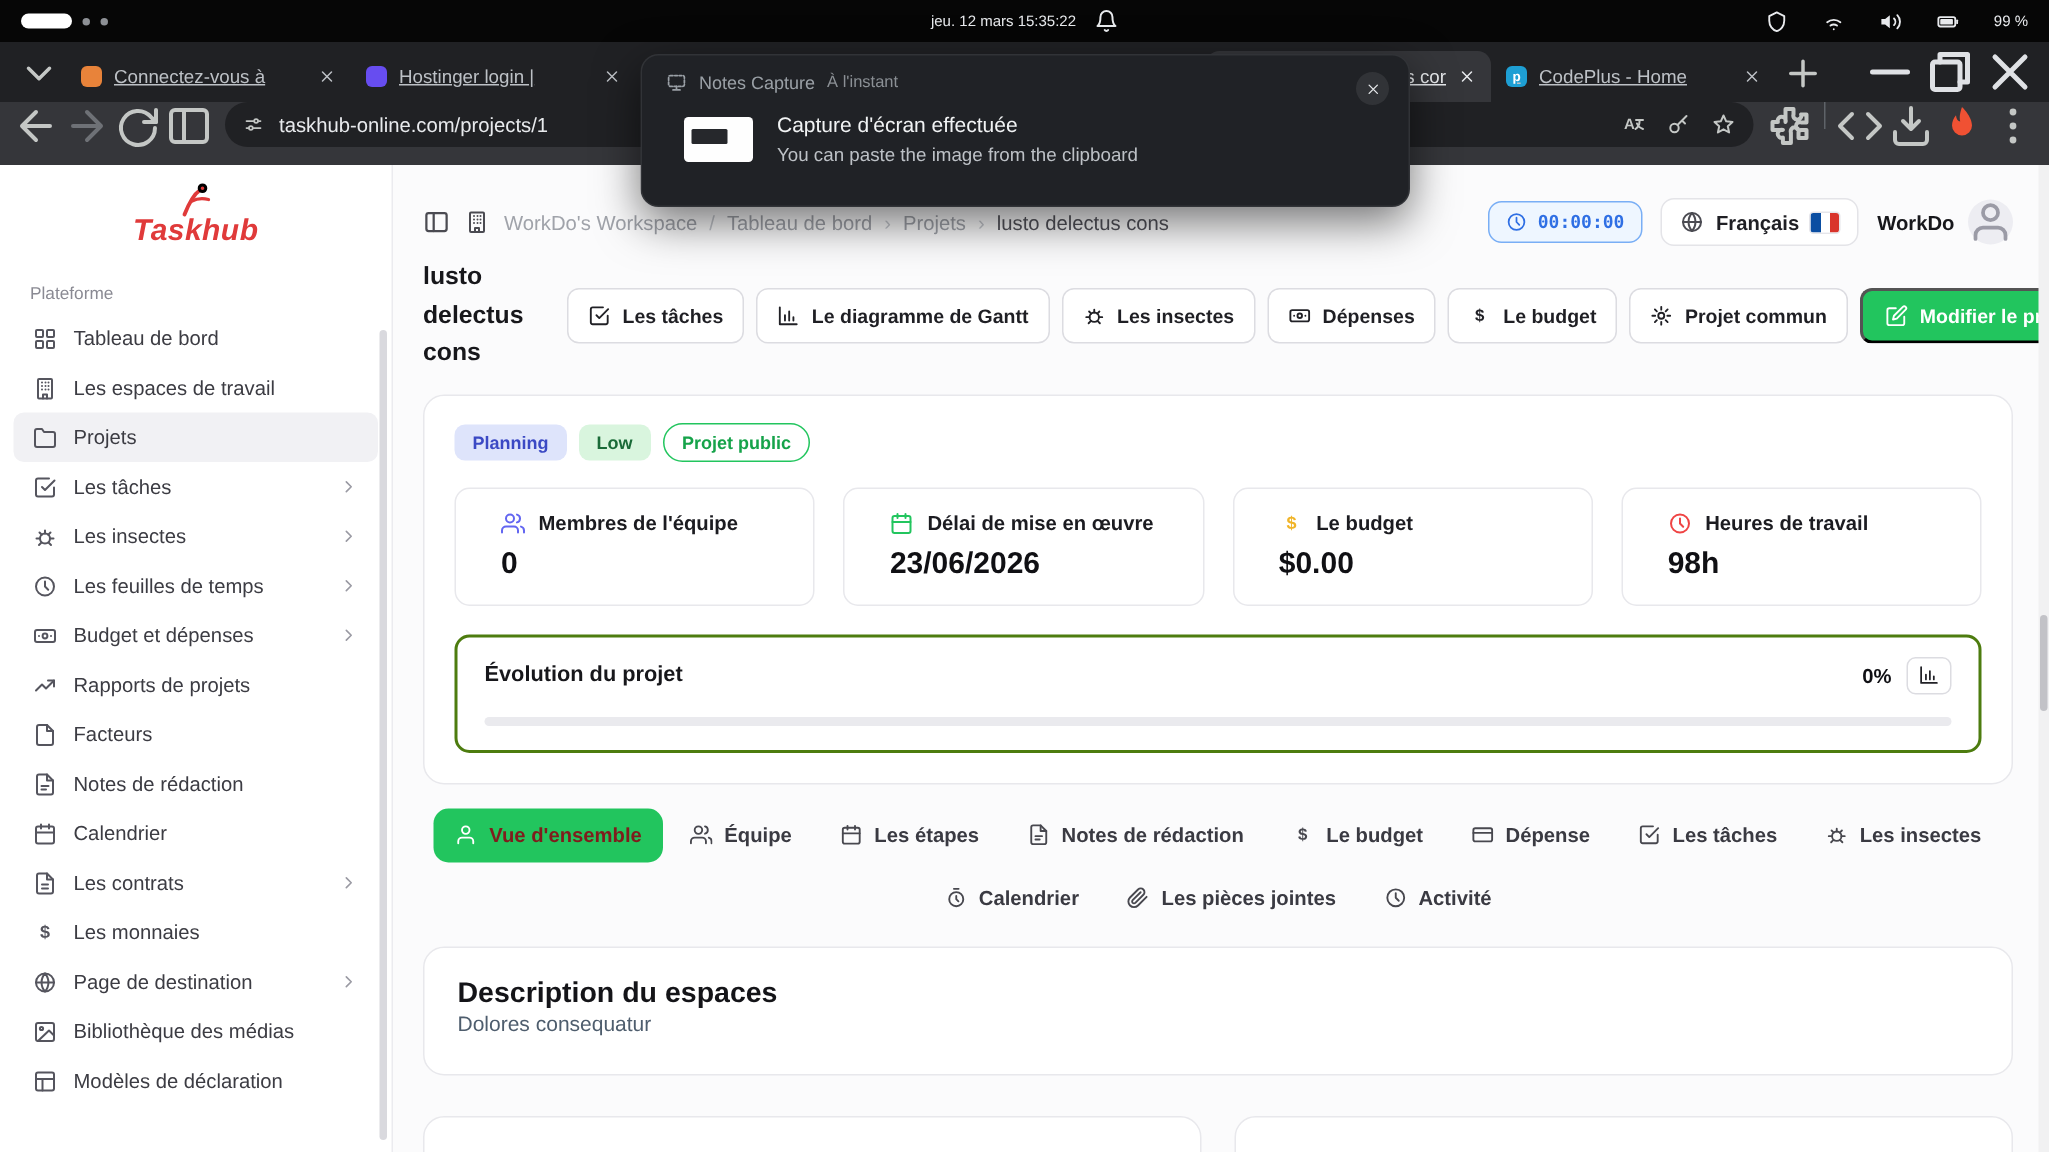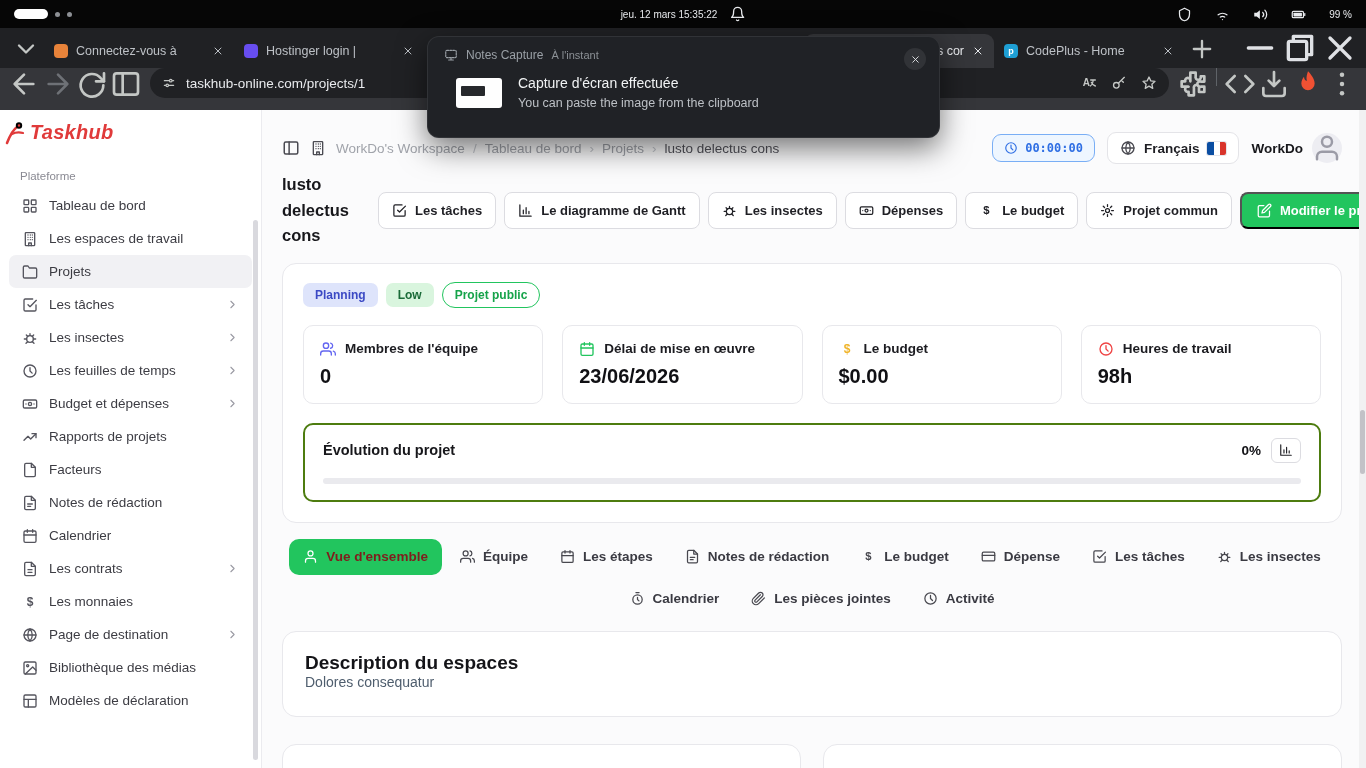--- a/index.html
+++ b/index.html
@@ -17,21 +17,21 @@
   .sys-left{display:flex;align-items:center;gap:7px;}
   .sys-pill{width:34px;height:10px;background:#fff;border-radius:5px;}
   .sys-dot{width:5px;height:5px;border-radius:50%;background:#8d9095;}
   .sys-center{position:absolute;left:50%;transform:translateX(-50%);display:flex;gap:12px;align-items:center;}
   .sys-right{margin-left:auto;display:flex;gap:23px;align-items:center;color:#e8eaed;justify-content:space-between;}
   .sys-right .ic svg{width:15px;height:15px;}
 
   
   .tabstrip{height:40px;background:#202124;display:flex;align-items:flex-end;padding:0 6px;position:relative;}
   .tabsearch{width:28px;height:28px;margin:0 4px 5px 6px;display:flex;align-items:center;justify-content:center;color:#c4c7c5;border-radius:50%;}
-  .tab{height:34px;width:190px;display:flex;align-items:center;gap:8px;padding:0 10px;border-radius:9px 9px 0 0;color:#bdc1c6;font-size:12.5px;}
+  .tab{height:34px;width:190px;display:flex;align-items:center;gap:8px;padding:0 10px;border-radius:9px 9px 0 0;color:#bdc1c6;font-size:12.5px;text-decoration:underline;}
   .tab.active{background:#35363a;color:#e8eaed;}
   .tab-spacer{width:380px;height:34px;}
   .fav{width:14px;height:14px;border-radius:4px;flex:none;display:flex;align-items:center;justify-content:center;color:#fff;font-size:9px;font-weight:700;}
   .tab-label{flex:1;white-space:nowrap;overflow:hidden;}
   .tab.tab-endalign .tab-label{flex:none;margin-left:auto;}
   .tab-close{flex:none;color:inherit;display:flex;}
   .newtab{width:28px;height:28px;margin:0 0 5px 4px;display:flex;align-items:center;justify-content:center;color:#c4c7c5;}
   .wincontrols{margin-left:auto;display:flex;height:100%;align-items:center;color:#dfe1e5;}
   .winbtn{width:40px;height:100%;display:flex;align-items:center;justify-content:center;}
 
@@ -41,21 +41,21 @@
   .tbtn.dim{color:#6e7176;}
   .omnibox{flex:1;height:30px;background:#202124;border-radius:15px;display:flex;align-items:center;padding:0 12px;gap:10px;margin:0 6px;}
   .omni-url{font-size:13.5px;color:#e8eaed;flex:1;white-space:nowrap;overflow:hidden;}
   .omni-icons{display:flex;gap:14px;color:#c4c7c5;align-items:center;}
   .tdivider{width:1px;height:18px;background:#5f6368;margin:0 5px;}
   .tbtn.red{color:#f05133;}
 
   
   .app{display:flex;height:658px;}
   .sidebar{width:262px;background:#fff;border-right:1px solid #ebebef;padding-top:12px;position:relative;flex:none;}
-  .logo{display:flex;flex-direction:row;align-items:center;margin-bottom:14px;}
+  .logo{display:flex;flex-direction:column;align-items:center;margin-bottom:14px;}
   .logo-mark svg{width:30px;height:24px;display:block;}
   .logo-text{color:#e03a3a;font-size:20px;font-weight:700;font-style:italic;letter-spacing:.3px;margin-top:-3px;}
   .side-label{font-size:11.5px;color:#8a8a93;padding:10px 20px 7px;}
   .side-item{display:flex;align-items:center;gap:11px;height:33px;padding:0 13px;margin:0 9px;border-radius:7px;font-size:13.5px;color:#3c3c43;}
   .side-item .ic{color:#55555e;}
   .side-item.active{background:#f1f1f4;}
   .side-chev{margin-left:auto;color:#9a9aa3;display:flex;}
   .side-chev svg{width:13px;height:13px;}
   .side-scroll{position:absolute;right:3px;top:110px;width:5px;height:540px;background:#d9d9de;border-radius:3px;}
 
@@ -90,21 +90,21 @@
   .abtn-green .ic svg{width:15px;height:15px;}
 
   
   .overview{background:#fff;border:1px solid #e8e8ec;border-radius:14px;margin-top:14px;padding:18px 20px 20px;}
   .badges{display:flex;gap:8px;align-items:center;}
   .badge{font-size:12px;font-weight:600;padding:5px 12px;border-radius:7px;}
   .badge.indigo{background:#dee4fb;color:#3b49c4;}
   .badge.green{background:#d9f5de;color:#1a6b38;}
   .badge.green-outline{background:#fff;border:1px solid #22c55e;color:#16a34a;border-radius:20px;}
   .stats{display:grid;grid-template-columns:repeat(4,1fr);gap:19px;margin-top:17px;}
-  .stat{border:1px solid #e8e8ec;border-radius:10px;padding:15px 16px;background:#fff;}
+  .stat{border:1px solid #e8e8ec;border-radius:10px;padding:15px 30px;background:#fff;}
   .stat-head{display:flex;align-items:center;gap:9px;font-size:13.5px;font-weight:600;color:#1c1c21;}
   .stat-value{font-size:20px;font-weight:800;color:#101014;margin-top:8px;}
   .progress-card{border:2px solid #4d7c0f;border-radius:10px;padding:13px 18px 16px;margin-top:19px;}
   .progress-top{display:flex;align-items:center;}
   .progress-label{font-size:14.5px;font-weight:600;color:#17171b;}
   .progress-right{margin-left:auto;display:flex;align-items:center;gap:10px;}
   .progress-pct{font-weight:800;font-size:13.5px;color:#101014;}
   .chart-btn{width:30px;height:25px;border:1px solid #dcdce1;border-radius:6px;display:flex;align-items:center;justify-content:center;color:#212126;background:#fff;}
   .chart-btn svg{width:14px;height:14px;}
   .track{height:6px;background:#eaeaee;border-radius:3px;margin-top:15px;}

